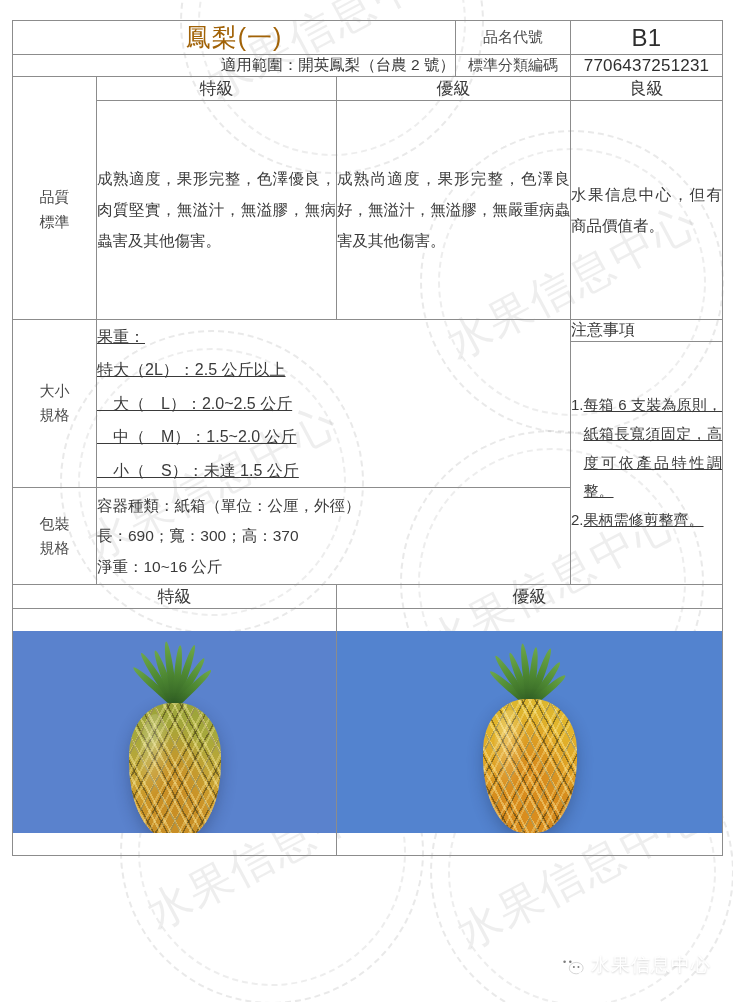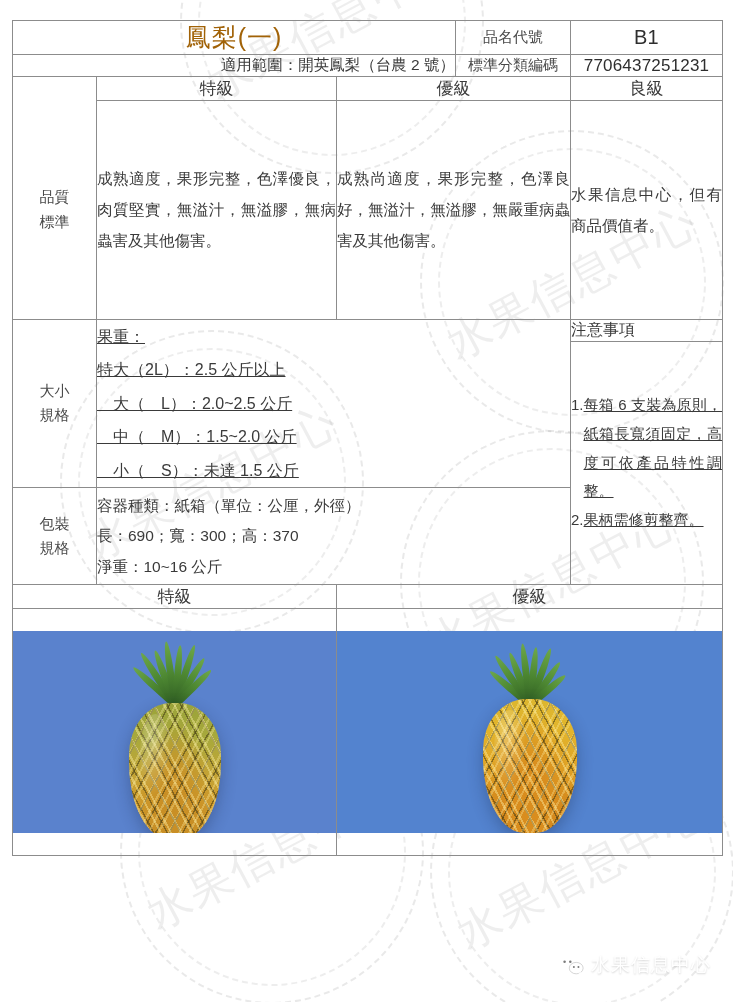--- a/index.html
+++ b/index.html
@@ -81,21 +81,21 @@
     padding: 14px 0 16px;
   }
   .hd-small {
     font-size: 15px;
     text-align: center;
     color: #4a4a4a;
     padding: 6px 4px;
     margin-top: 12px;
   }
   .code-val {
-    font-size: 20px;
+    font-size: 24px;
     text-align: center;
     color: #2e2e2e;
     padding: 6px 2px;
     letter-spacing: 0.3px;
     margin-left: 23px;
   }
   .barcode-val {
     font-size: 17px;
     text-align: center;
     color: #2e2e2e;

